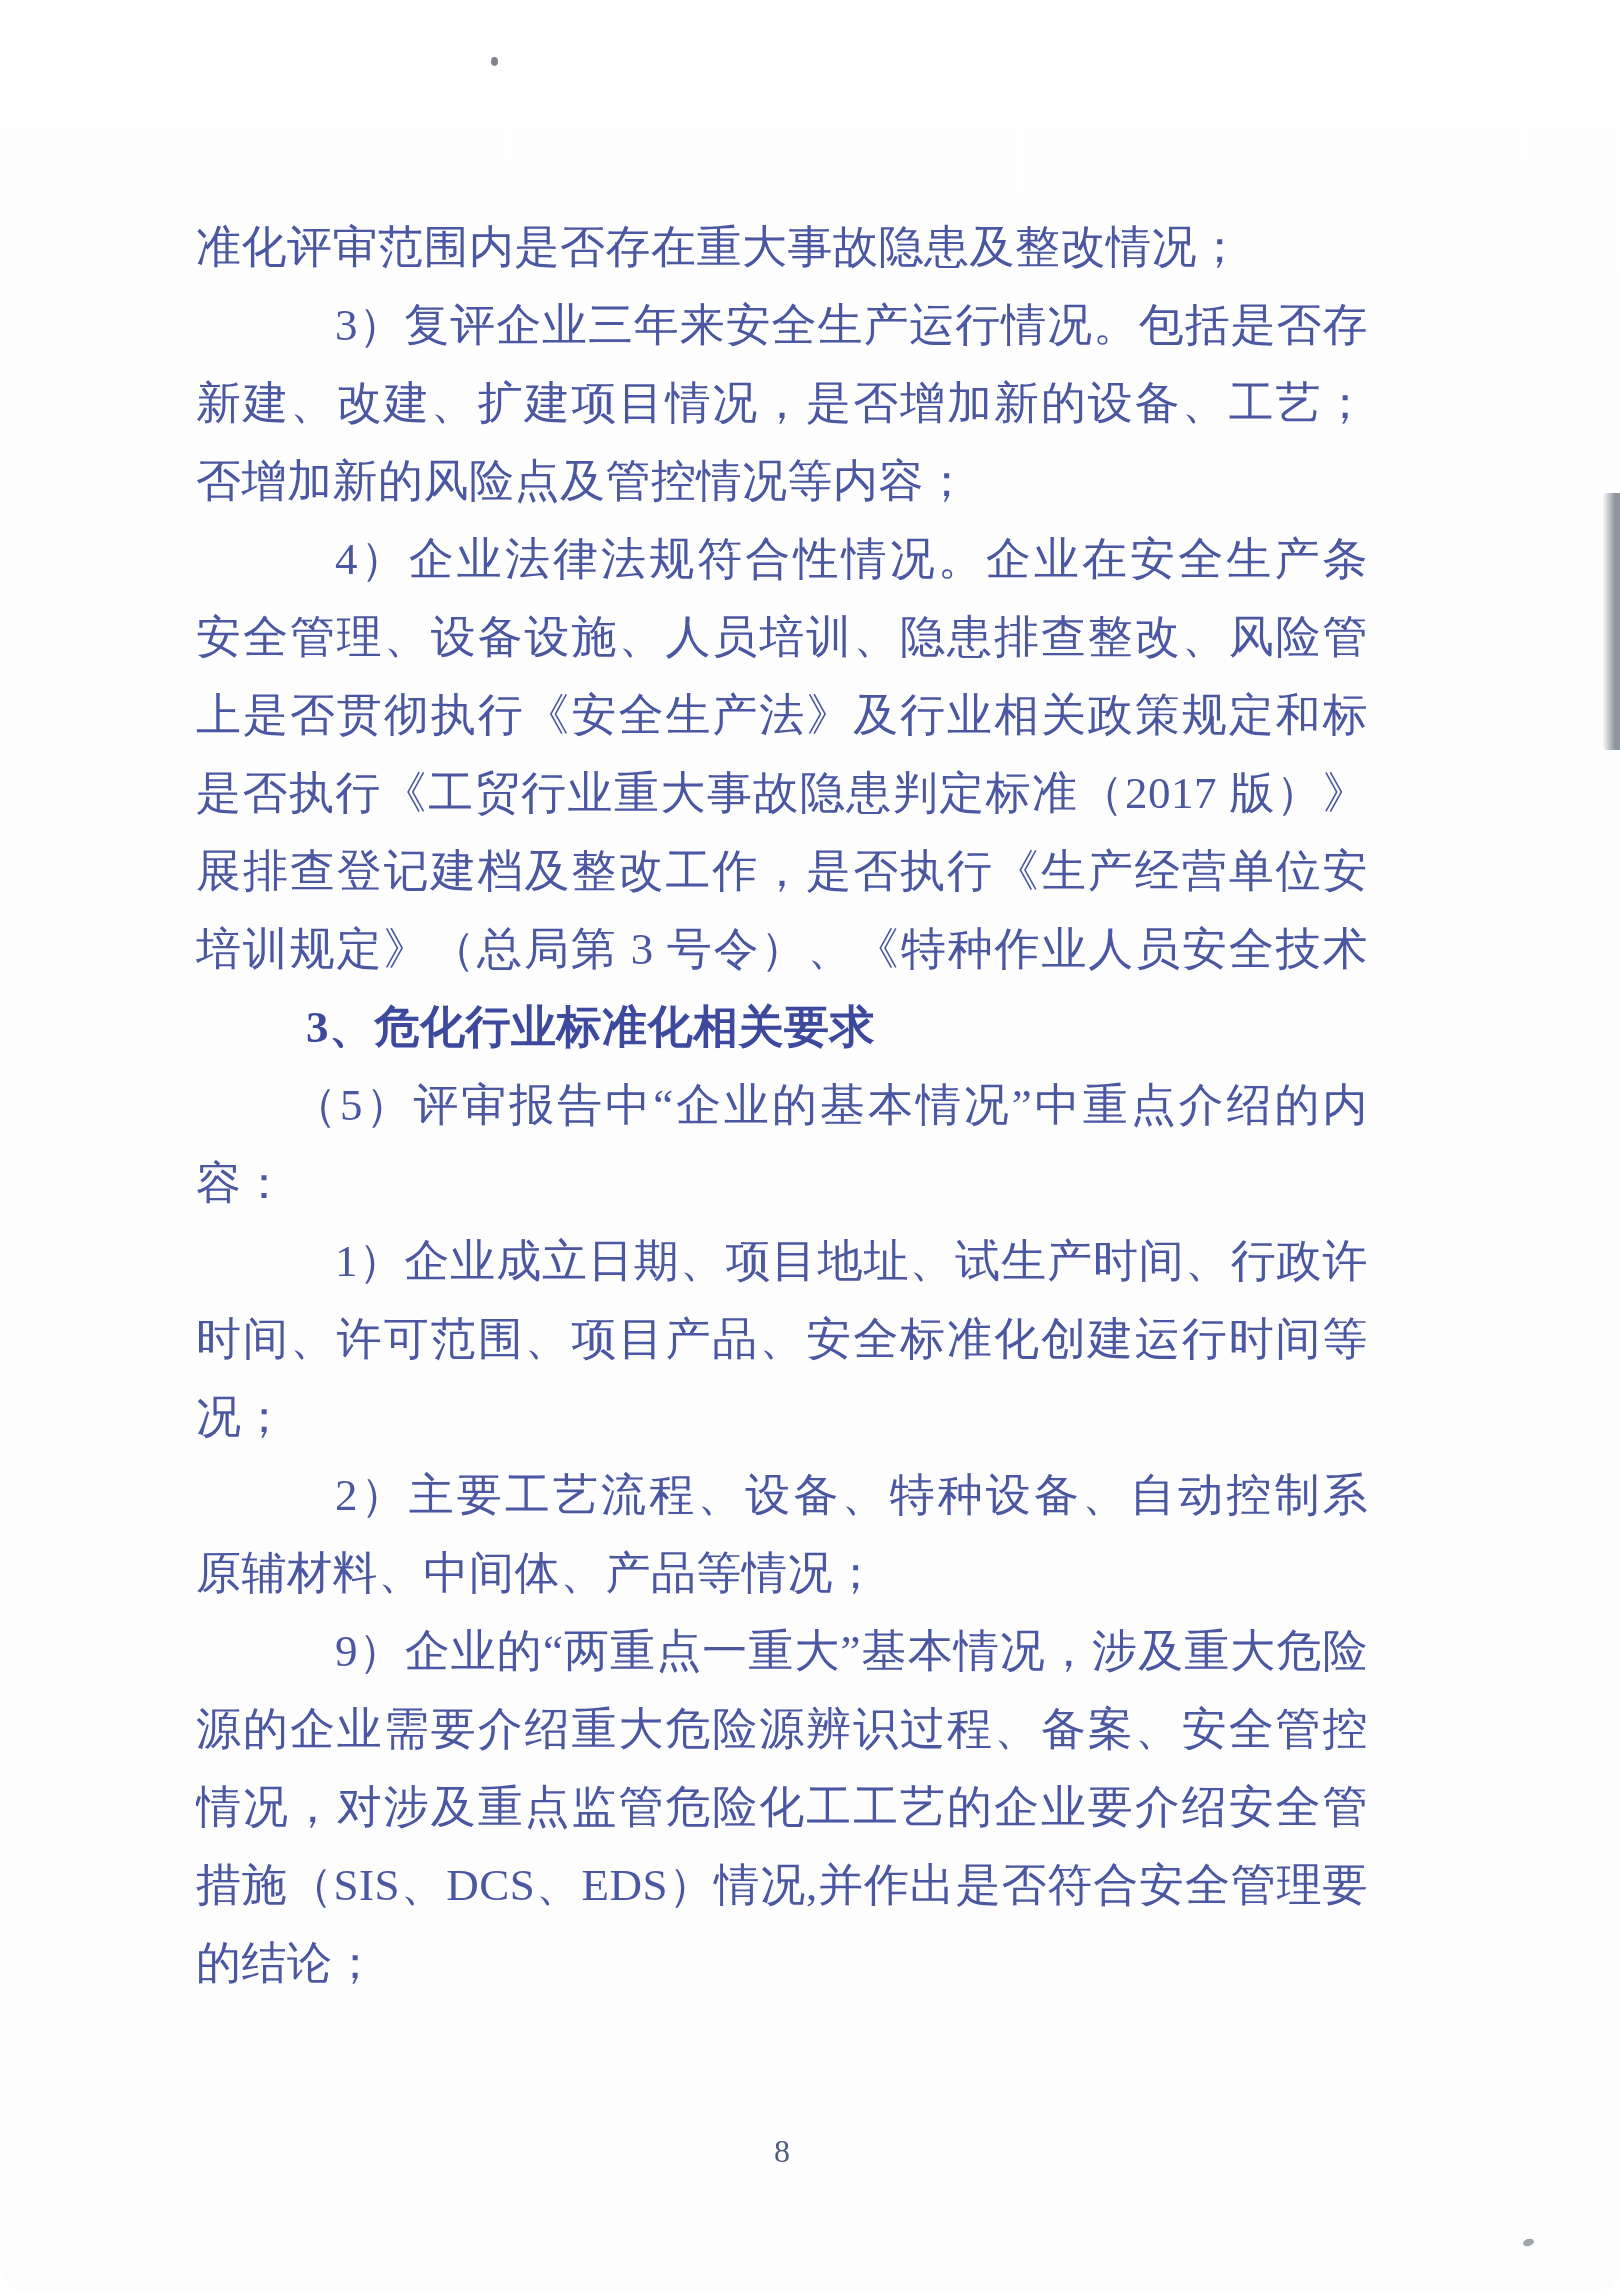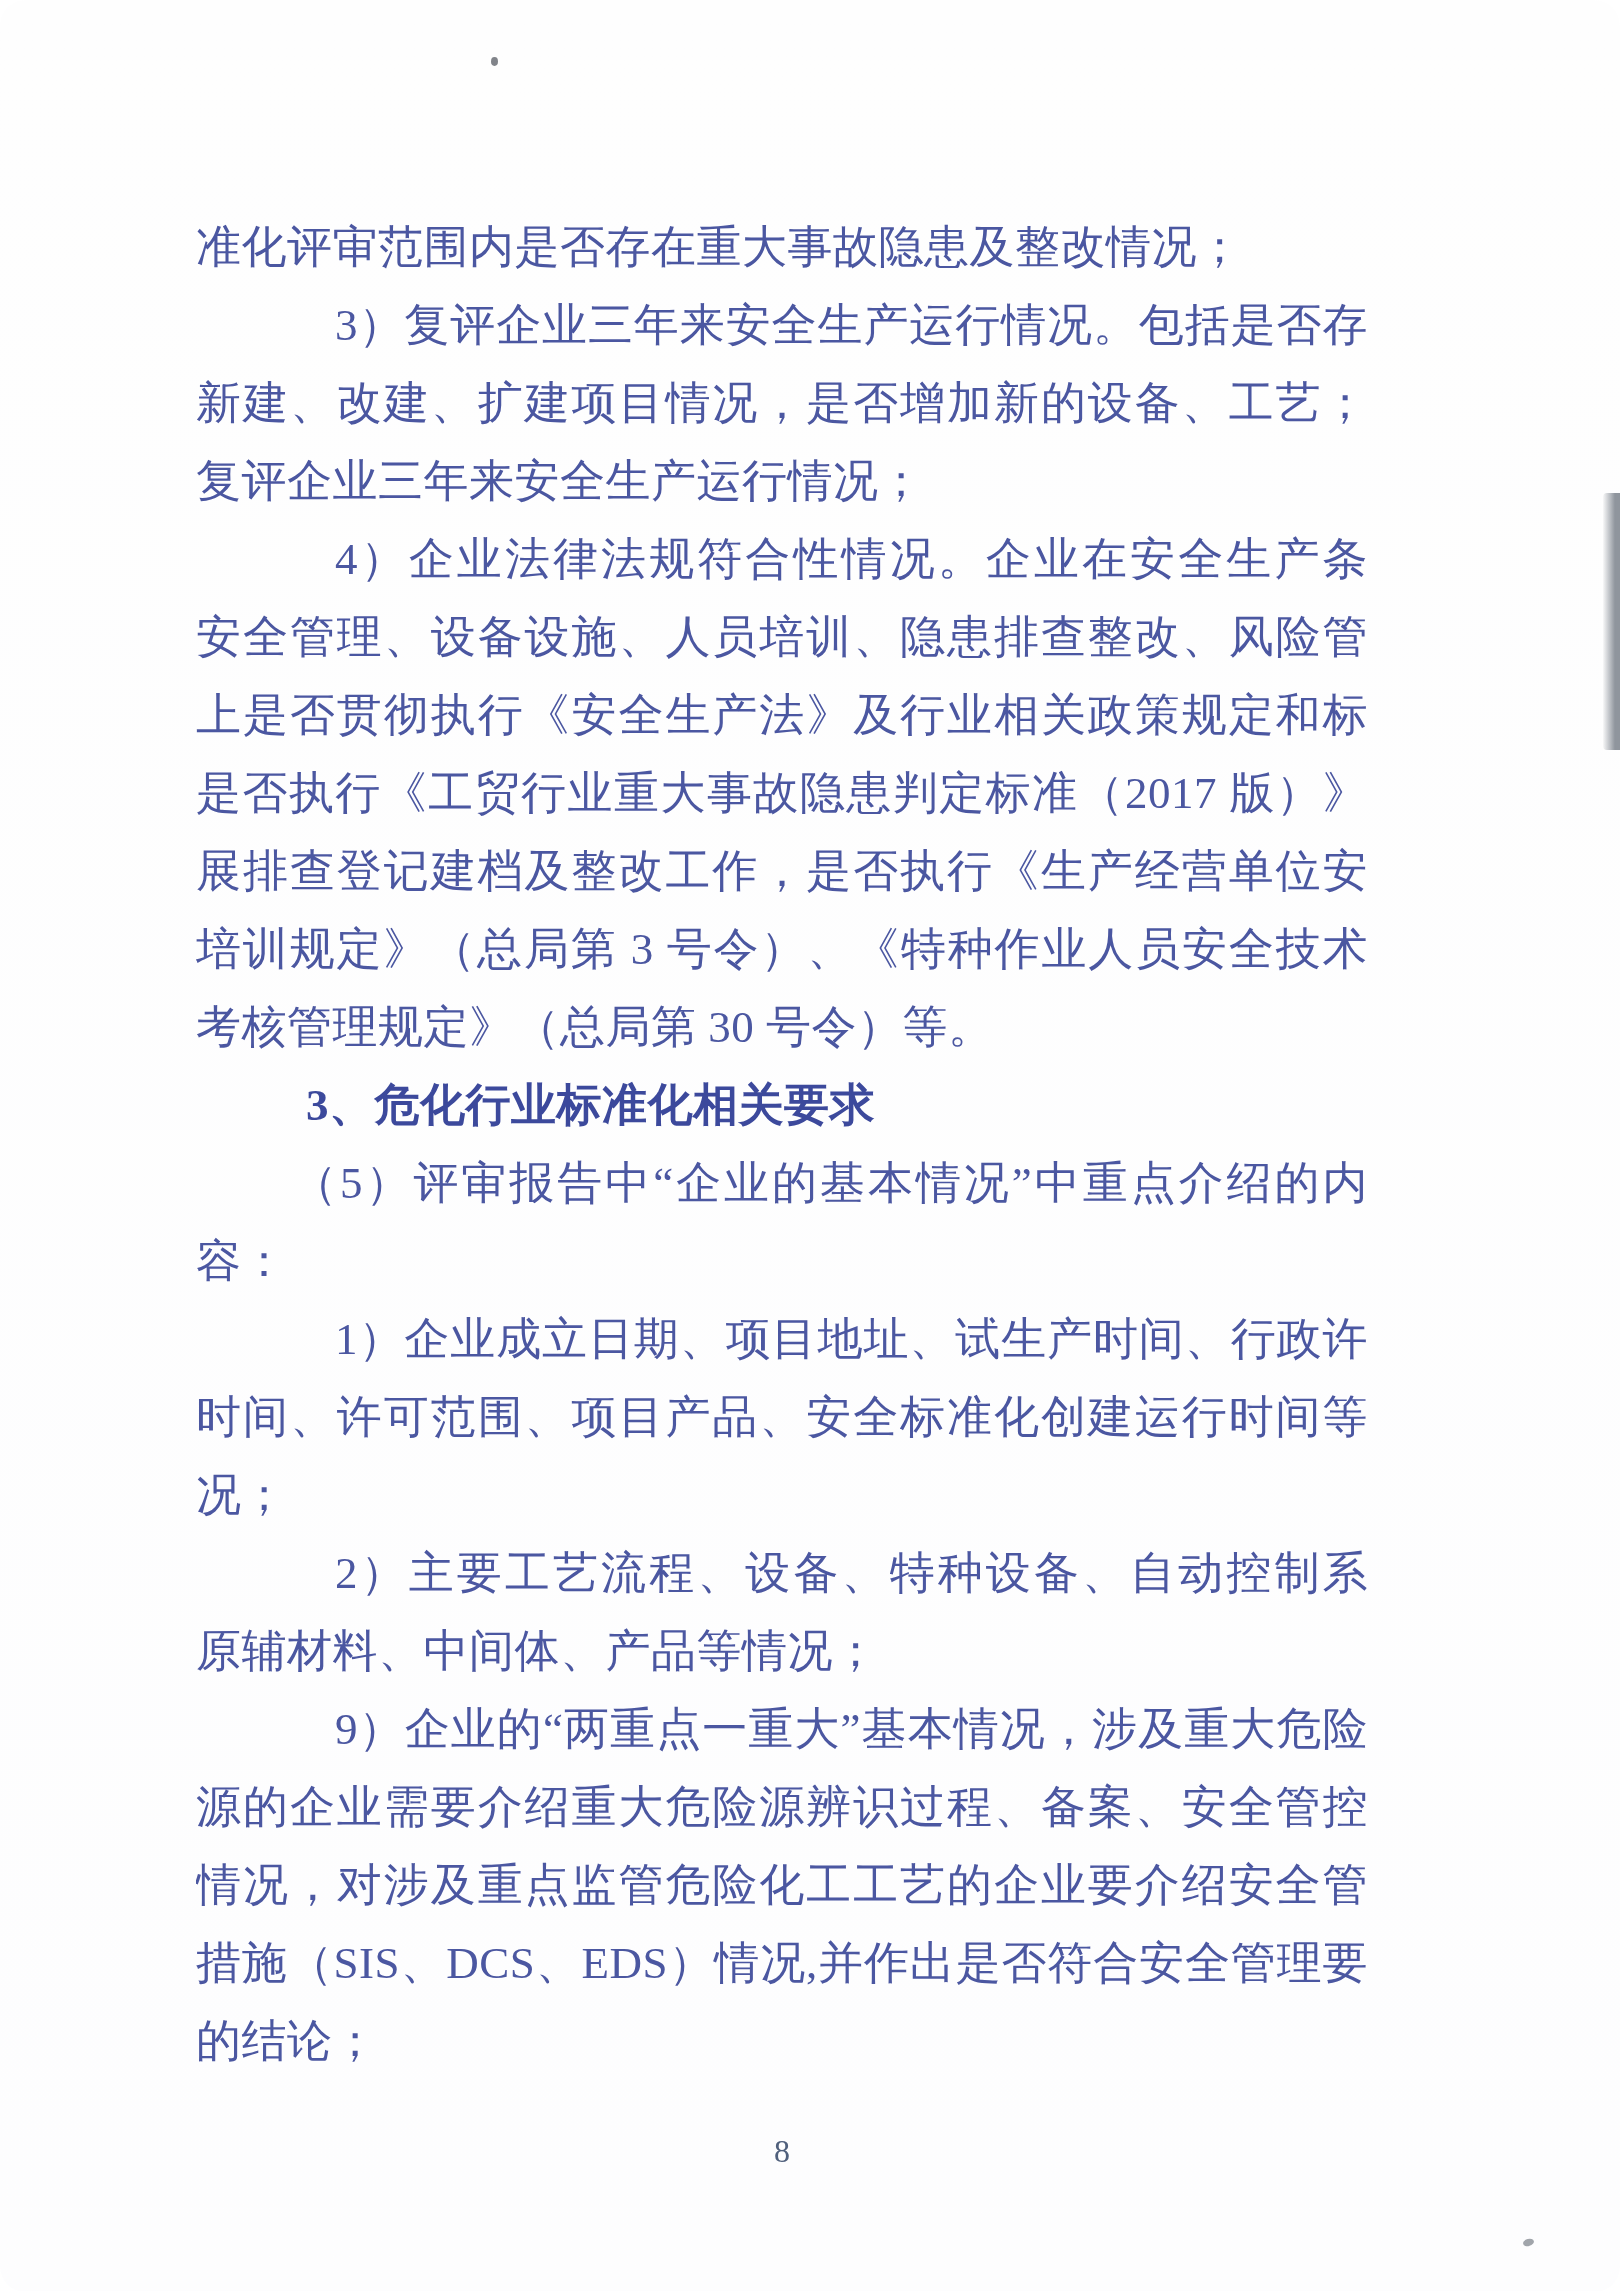--- a/index.html
+++ b/index.html
@@ -80,28 +80,27 @@
 
 <div class="page">
 
   <div class="dot-top"></div>
 
   <div class="content">
 
   <div class="line">准化评审范围内是否存在重大事故隐患及整改情况；</div>
       <div class="line fill indent-item">3）复评企业三年来安全生产运行情况。包括是否存在</div>
       <div class="line fill">新建、改建、扩建项目情况，是否增加新的设备、工艺；是</div>
-      <div class="line">复评企业三年来安全生产运行情况；</div>
+      <div class="line">否增加新的风险点及管控情况等内容；</div>
       <div class="line fill indent-item">4）企业法律法规符合性情况。企业在安全生产条件、</div>
       <div class="line fill">安全管理、设备设施、人员培训、隐患排查整改、风险管控</div>
       <div class="line fill">上是否贯彻执行《安全生产法》及行业相关政策规定和标准，</div>
       <div class="line fill">是否执行《工贸行业重大事故隐患判定标准（2017 版）》开</div>
       <div class="line fill">展排查登记建档及整改工作，是否执行《生产经营单位安全</div>
       <div class="line fill">培训规定》（总局第 3 号令）、《特种作业人员安全技术培训</div>
-      <div class="line">考核管理规定》（总局第 30 号令）等。</div>
       <div class="line indent-header bold">3、危化行业标准化相关要求</div>
       <div class="line fill indent-sub">（5）评审报告中“企业的基本情况”中重点介绍的内</div>
       <div class="line">容：</div>
       <div class="line fill indent-item">1）企业成立日期、项目地址、试生产时间、行政许可</div>
       <div class="line fill">时间、许可范围、项目产品、安全标准化创建运行时间等情</div>
       <div class="line">况；</div>
       <div class="line fill indent-item">2）主要工艺流程、设备、特种设备、自动控制系统、</div>
       <div class="line">原辅材料、中间体、产品等情况；</div>
       <div class="line fill indent-item">9）企业的“两重点一重大”基本情况，涉及重大危险</div>
       <div class="line fill">源的企业需要介绍重大危险源辨识过程、备案、安全管控等</div>

